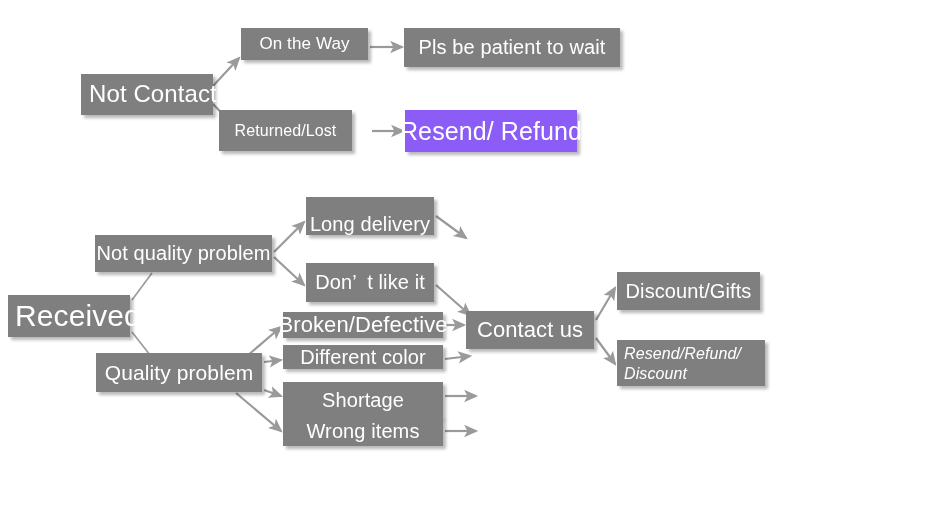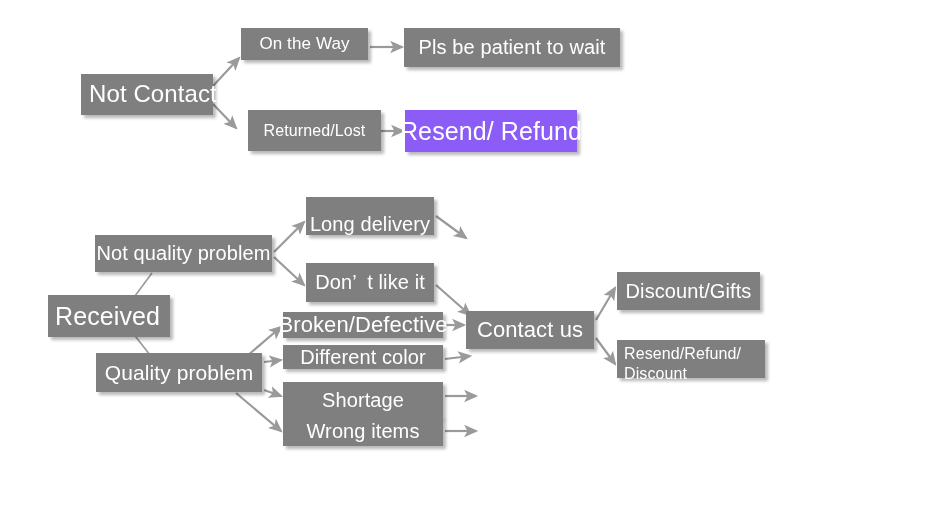--- a/index.html
+++ b/index.html
@@ -77,29 +77,29 @@
         <line x1="445" y1="396" x2="476" y2="396" stroke="#9a9a9a" stroke-width="2.2" marker-end="url(#arrowhead)"></line>
         <line x1="445" y1="431" x2="476" y2="431" stroke="#9a9a9a" stroke-width="2.2" marker-end="url(#arrowhead)"></line>
         <line x1="596" y1="320" x2="615" y2="288" stroke="#9a9a9a" stroke-width="2.2" marker-end="url(#arrowhead)"></line>
         <line x1="596" y1="338" x2="615" y2="364" stroke="#9a9a9a" stroke-width="2.2" marker-end="url(#arrowhead)"></line>
       </g>
   </svg>
   <div id="node-layer">
       <div class="node left" style="left: 81px; top: 74px; width: 132px; height: 41px; font-size: 24px; background: rgb(127, 127, 127); color: rgb(255, 255, 255); padding-left: 8px; padding-right: 8px;"><span class="lbl">Not Contact</span></div>
       <div class="node center" style="left: 241px; top: 28px; width: 127px; height: 32px; font-size: 17px; background: rgb(127, 127, 127); color: rgb(255, 255, 255); padding-left: 6px; padding-right: 6px;"><span class="lbl">On the Way</span></div>
       <div class="node center" style="left: 404px; top: 28px; width: 216px; height: 39px; font-size: 20px; background: rgb(127, 127, 127); color: rgb(255, 255, 255); padding-left: 6px; padding-right: 6px;"><span class="lbl">Pls be patient to wait</span></div>
-      <div class="node center" style="left: 248px; top: 110px; width: 133px; height: 41px; font-size: 16px; background: rgb(127, 127, 127); color: rgb(255, 255, 255); padding-left: 5px; padding-right: 5px;"><span class="lbl">Returned/Lost</span></div>
+      <div class="node center" style="left: 219px; top: 110px; width: 133px; height: 41px; font-size: 16px; background: rgb(127, 127, 127); color: rgb(255, 255, 255); padding-left: 5px; padding-right: 5px;"><span class="lbl">Returned/Lost</span></div>
       <div class="node center" style="left: 405px; top: 110px; width: 172px; height: 42px; font-size: 25px; background: #8b5cf6; color: rgb(255, 255, 255); padding-left: 5px; padding-right: 5px; text-align: center;"><span class="lbl">Resend/ Refund</span></div>
-      <div class="node left" style="left: 8px; top: 295px; width: 122px; height: 42px; font-size: 25px; background: rgb(127, 127, 127); color: rgb(255, 255, 255); padding-left: 7px; padding-right: 13px; margin-left: 40px;"><span class="lbl">Received</span></div>
+      <div class="node left" style="left: 8px; top: 295px; width: 122px; height: 42px; font-size: 30px; background: rgb(127, 127, 127); color: rgb(255, 255, 255); padding-left: 7px; padding-right: 13px;"><span class="lbl">Received</span></div>
       <div class="node center" style="left: 95px; top: 235px; width: 177px; height: 37px; font-size: 20px; background: rgb(127, 127, 127); color: rgb(255, 255, 255); padding-left: 5px; padding-right: 5px;"><span class="lbl">Not quality problem</span></div>
       <div class="node center" style="left: 96px; top: 353px; width: 166px; height: 39px; font-size: 21px; background: rgb(127, 127, 127); color: rgb(255, 255, 255); padding-left: 5px; padding-right: 5px;"><span class="lbl">Quality problem</span></div>
       <div class="node center" style="left: 306px; top: 197px; width: 128px; height: 38px; font-size: 20px; background: rgb(127, 127, 127); color: rgb(255, 255, 255); padding-left: 4px; padding-right: 4px; align-items: flex-end;"><span class="lbl">Long delivery</span></div>
       <div class="node center" style="left: 306px; top: 263px; width: 128px; height: 39px; font-size: 20px; background: rgb(127, 127, 127); color: rgb(255, 255, 255); padding-left: 4px; padding-right: 4px;"><span class="lbl">Don’  t like it</span></div>
       <div class="node center" style="left: 283px; top: 312px; width: 160px; height: 26px; font-size: 22px; background: rgb(127, 127, 127); color: rgb(255, 255, 255); padding-left: 3px; padding-right: 3px;"><span class="lbl">Broken/Defective</span></div>
       <div class="node center" style="left: 283px; top: 345px; width: 160px; height: 24px; font-size: 20px; background: rgb(127, 127, 127); color: rgb(255, 255, 255); padding-left: 3px; padding-right: 3px;"><span class="lbl">Different color</span></div>
       <div class="node center" style="left: 283px; top: 382px; width: 160px; height: 36px; font-size: 20px; background: rgb(127, 127, 127); color: rgb(255, 255, 255); padding-left: 3px; padding-right: 3px;"><span class="lbl">Shortage</span></div>
       <div class="node center" style="left: 283px; top: 417px; width: 160px; height: 29px; font-size: 20px; background: rgb(127, 127, 127); color: rgb(255, 255, 255); padding-left: 3px; padding-right: 3px;"><span class="lbl">Wrong items</span></div>
       <div class="node center" style="left: 466px; top: 311px; width: 128px; height: 38px; font-size: 22px; background: rgb(127, 127, 127); color: rgb(255, 255, 255); padding-left: 5px; padding-right: 5px;"><span class="lbl">Contact us</span></div>
       <div class="node center" style="left: 617px; top: 272px; width: 143px; height: 38px; font-size: 20px; background: rgb(127, 127, 127); color: rgb(255, 255, 255); padding-left: 6px; padding-right: 6px;"><span class="lbl">Discount/Gifts</span></div>
-      <div class="node left multiline" style="left: 617px; top: 340px; width: 148px; height: 38px; font-size: 16px; background: rgb(127, 127, 127); color: rgb(255, 255, 255); padding-left: 7px; padding-right: 7px; padding-top: 4px;"><span class="lbl">Resend/Refund/
+      <div class="node left multiline" style="left: 617px; top: 340px; width: 148px; height: 46px; font-size: 16px; background: rgb(127, 127, 127); color: rgb(255, 255, 255); padding-left: 7px; padding-right: 7px; padding-top: 4px; font-style: italic;"><span class="lbl">Resend/Refund/
 Discount</span></div>
     </div>
 </div>
 
 </body></html>

